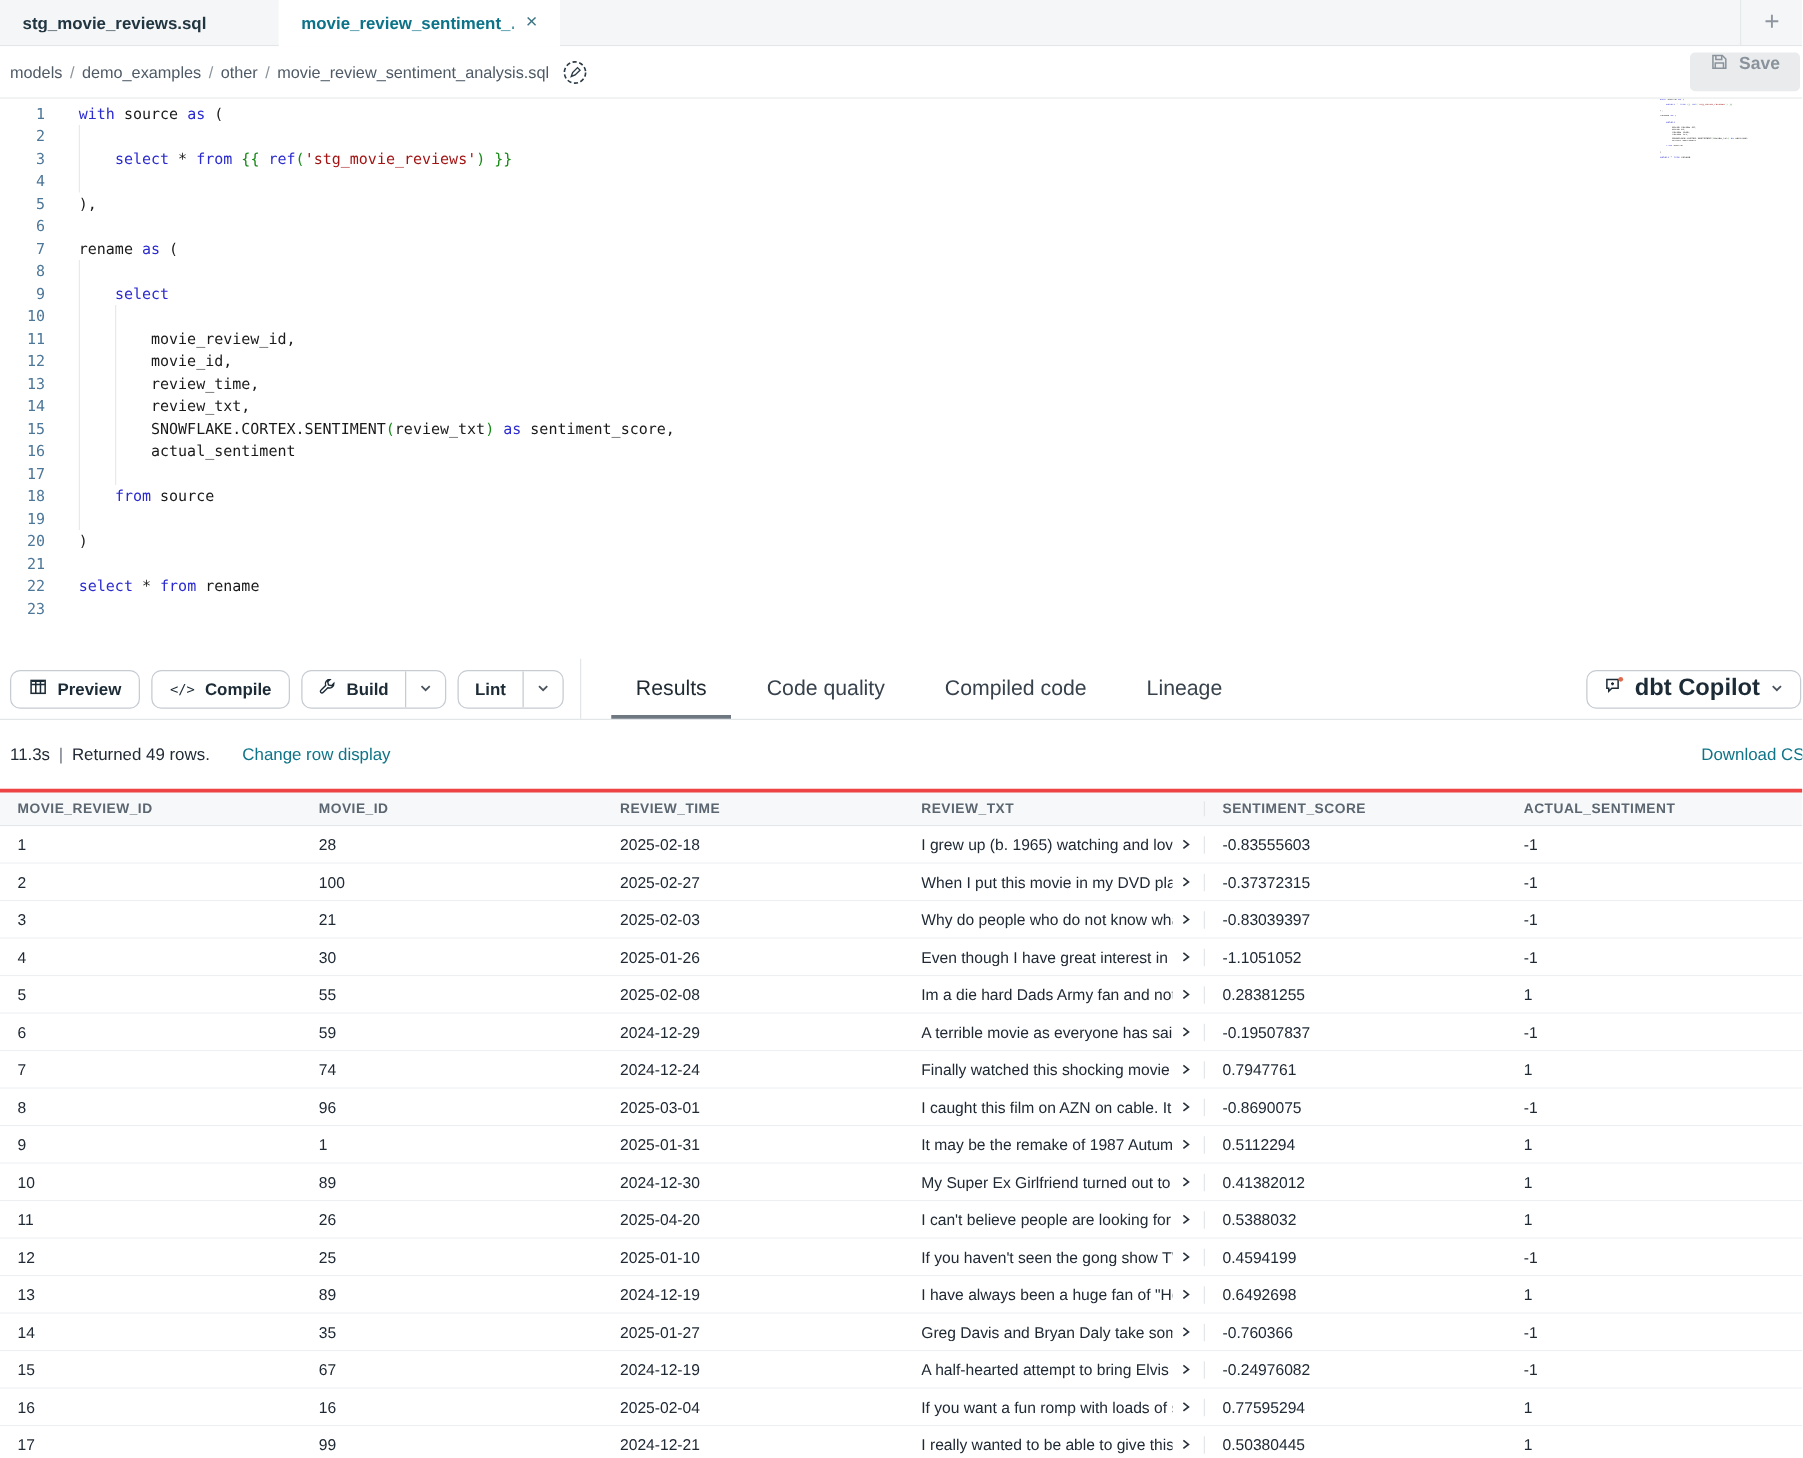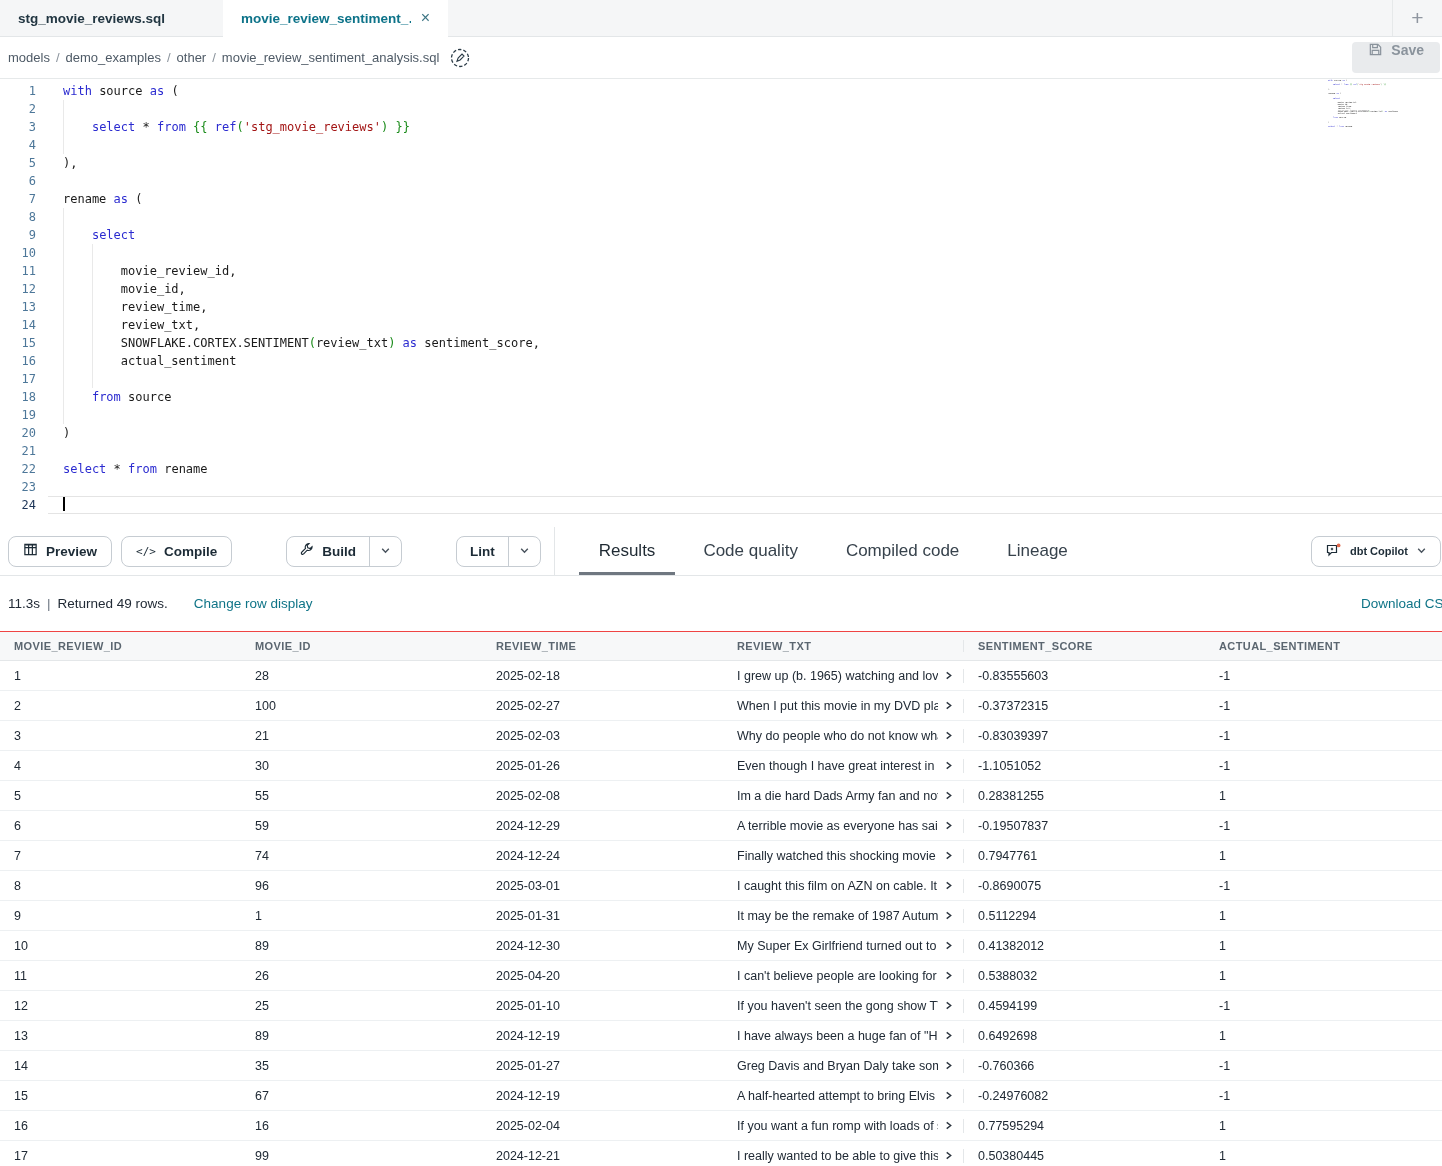--- a/index.html
+++ b/index.html
@@ -42,41 +42,41 @@
   .minimap{position:absolute; top:0; right:44px; width:70px; font-size:2px; line-height:2.2px;
     white-space:pre; overflow:hidden; cursor:pointer;}
   .mml{height:2.2px; overflow:hidden;}
   
   .toolbar{position:absolute; top:527px; left:0; right:0; height:49px; background:#fff;
     border-bottom:1px solid #e3e6e8; display:flex; align-items:center; padding-left:8px;}
   .btn,.btngroup{height:31px; border:1px solid #c6ccd2; border-radius:8px; background:#fff;
     margin-right:9px; color:#1c2b36;}
   .btn{display:inline-flex; align-items:center; gap:8px; padding:0 14px;
     font-family:inherit; font-size:13.5px; font-weight:600; cursor:pointer;}
-  .btngroup{display:inline-flex; align-items:stretch; overflow:hidden; padding:0;margin-left:45px;}
+  .btngroup{display:inline-flex; align-items:stretch; overflow:hidden; padding:0;}
   .bseg{display:flex; align-items:center; gap:8px; padding:0 13px; font-size:13.5px; font-weight:600; cursor:pointer;}
   .bseg.chev{border-left:1px solid #c6ccd2; padding:0 10px;}
   .code-glyph{font-family:"DejaVu Sans Mono",monospace; font-size:11px; font-weight:400; color:#1c2b36;}
   .vdiv{width:1px; align-self:stretch; background:#e3e6e8; margin-left:4px;}
   .rtabs{display:flex; height:100%; margin-left:24px; gap:8px;}
   .rtab{display:flex; align-items:center; padding:0 20px; font-size:17px; color:#37424c; cursor:pointer;}
   .rtab.active{color:#1f2a33; box-shadow:inset 0 -3px 0 #6f7780;}
   .copilot{margin-left:auto; margin-right:1px; height:31px; border:1px solid #c6ccd2; border-radius:8px;
     background:#fff; display:inline-flex; align-items:center; gap:8px; padding:0 13px;
-    font-family:inherit; font-size:11px; font-weight:600; color:#1c2b36; cursor:pointer;}
+    font-family:inherit; font-size:19px; font-weight:600; color:#1c2b36; cursor:pointer;}
   
   .metarow{position:absolute; top:576px; left:0; right:0; height:55px; display:flex;
     align-items:center; padding-left:8px; font-size:13.5px; color:#222b36; background:#fff;}
   .metasep{color:#6b7480; padding:0 7px;}
   .metalink{color:#0f7487; margin-left:26px; cursor:pointer;}
   .dl{position:absolute; left:1361px; color:#0f7487; cursor:pointer; white-space:nowrap;}
   
   .rtable{position:absolute; top:631px; left:0; right:0;}
   .trow{display:flex; height:30px; align-items:center; border-bottom:1px solid #edf0f2; background:#fff;}
-  .trow.head{background:#f7f8f9; border-top:1px solid #ef4444; border-bottom:1px solid #e4e7e9;}
+  .trow.head{background:#f7f8f9; border-top:3px solid #ef4444; border-bottom:1px solid #e4e7e9;}
   .tcell{flex:none; width:241px; padding-left:14px; font-size:12.5px; color:#202a35;
     white-space:nowrap; overflow:hidden; display:flex; align-items:center;}
   .trow.head .tcell{font-size:11px; font-weight:700; color:#5b6670; letter-spacing:.4px;}
   .tcell.colsep{border-right:1px solid #e4e7e9;}
   .rtxt{flex:1; overflow:hidden; white-space:nowrap;}
   .expand{flex:none; padding-right:10px; padding-left:6px; display:flex; align-items:center; cursor:pointer;}
 </style>
 </head>
 <body>
 
@@ -206,24 +206,20 @@
           <span class="lc"></span>
         </div>
         <div class="cl">
           <span class="ln">22</span>
           <span class="lc"><span class="tok-k">select</span><span class="tok-t"> * </span><span class="tok-k">from</span><span class="tok-t"> rename</span></span>
         </div>
         <div class="cl">
           <span class="ln">23</span>
           <span class="lc"></span>
         </div>
-        <div class="cl active">
-          <span class="ln">24</span>
-          <span class="lc"><span class="cursor"></span></span>
-        </div>
       </div>
     <div class="guide" style="left:63px; top:21px; height:54px;"></div>
     <div class="guide" style="left:63px; top:129px; height:216px;"></div>
     <div class="guide" style="left:92px; top:165px; height:144px;"></div>
     <div class="minimap"><div class="mml"><span class="tok-k">with</span><span class="tok-t"> source </span><span class="tok-k">as</span><span class="tok-t"> (</span></div><div class="mml"></div><div class="mml"><span class="tok-t">    </span><span class="tok-k">select</span><span class="tok-t"> * </span><span class="tok-k">from</span><span class="tok-t"> </span><span class="tok-j">{{ </span><span class="tok-k">ref</span><span class="tok-j">(</span><span class="tok-s">'stg_movie_reviews'</span><span class="tok-j">)</span><span class="tok-j"> }}</span></div><div class="mml"></div><div class="mml"><span class="tok-t">),</span></div><div class="mml"></div><div class="mml"><span class="tok-t">rename </span><span class="tok-k">as</span><span class="tok-t"> (</span></div><div class="mml"></div><div class="mml"><span class="tok-t">    </span><span class="tok-k">select</span></div><div class="mml"></div><div class="mml"><span class="tok-t">        movie_review_id,</span></div><div class="mml"><span class="tok-t">        movie_id,</span></div><div class="mml"><span class="tok-t">        review_time,</span></div><div class="mml"><span class="tok-t">        review_txt,</span></div><div class="mml"><span class="tok-t">        SNOWFLAKE.CORTEX.SENTIMENT</span><span class="tok-j">(</span><span class="tok-t">review_txt</span><span class="tok-j">)</span><span class="tok-t"> </span><span class="tok-k">as</span><span class="tok-t"> sentiment_score,</span></div><div class="mml"><span class="tok-t">        actual_sentiment</span></div><div class="mml"></div><div class="mml"><span class="tok-t">    </span><span class="tok-k">from</span><span class="tok-t"> source</span></div><div class="mml"></div><div class="mml"><span class="tok-t">)</span></div><div class="mml"></div><div class="mml"><span class="tok-k">select</span><span class="tok-t"> * </span><span class="tok-k">from</span><span class="tok-t"> rename</span></div><div class="mml"></div><div class="mml"></div></div>
   </div>
 
   <div class="toolbar">
     <button class="btn">
       <span>

